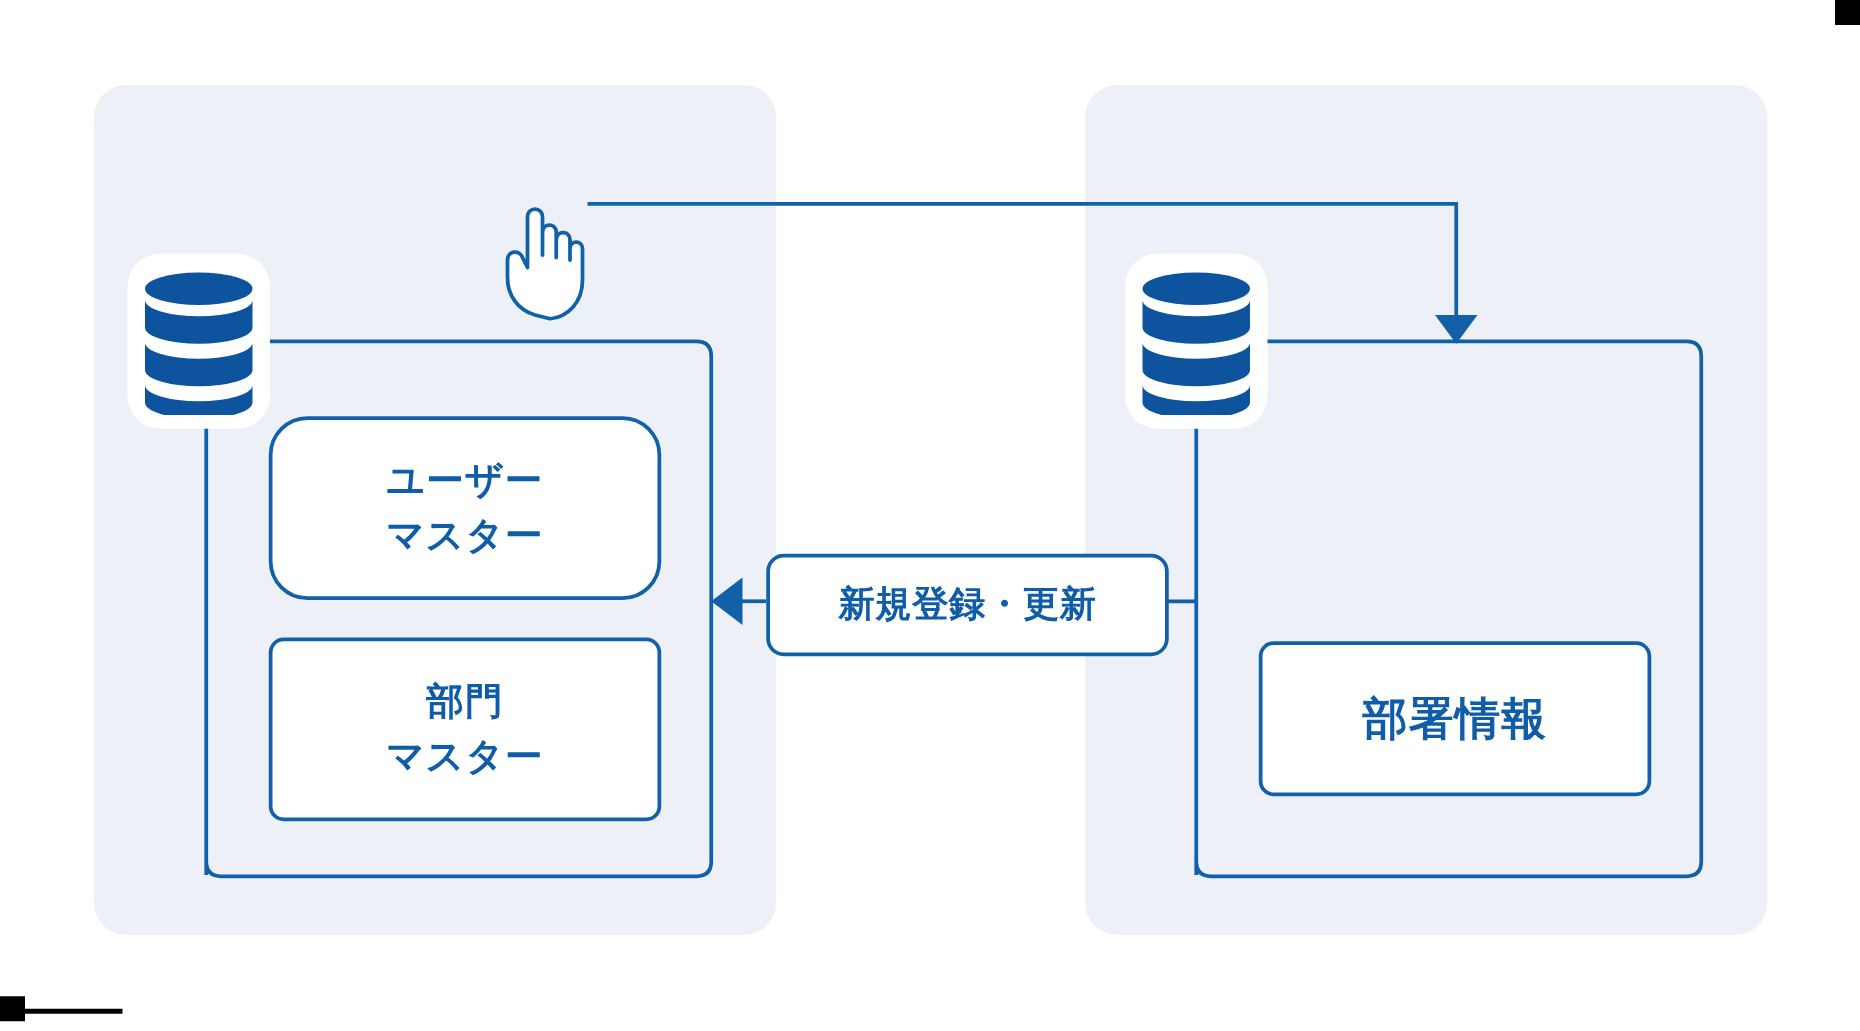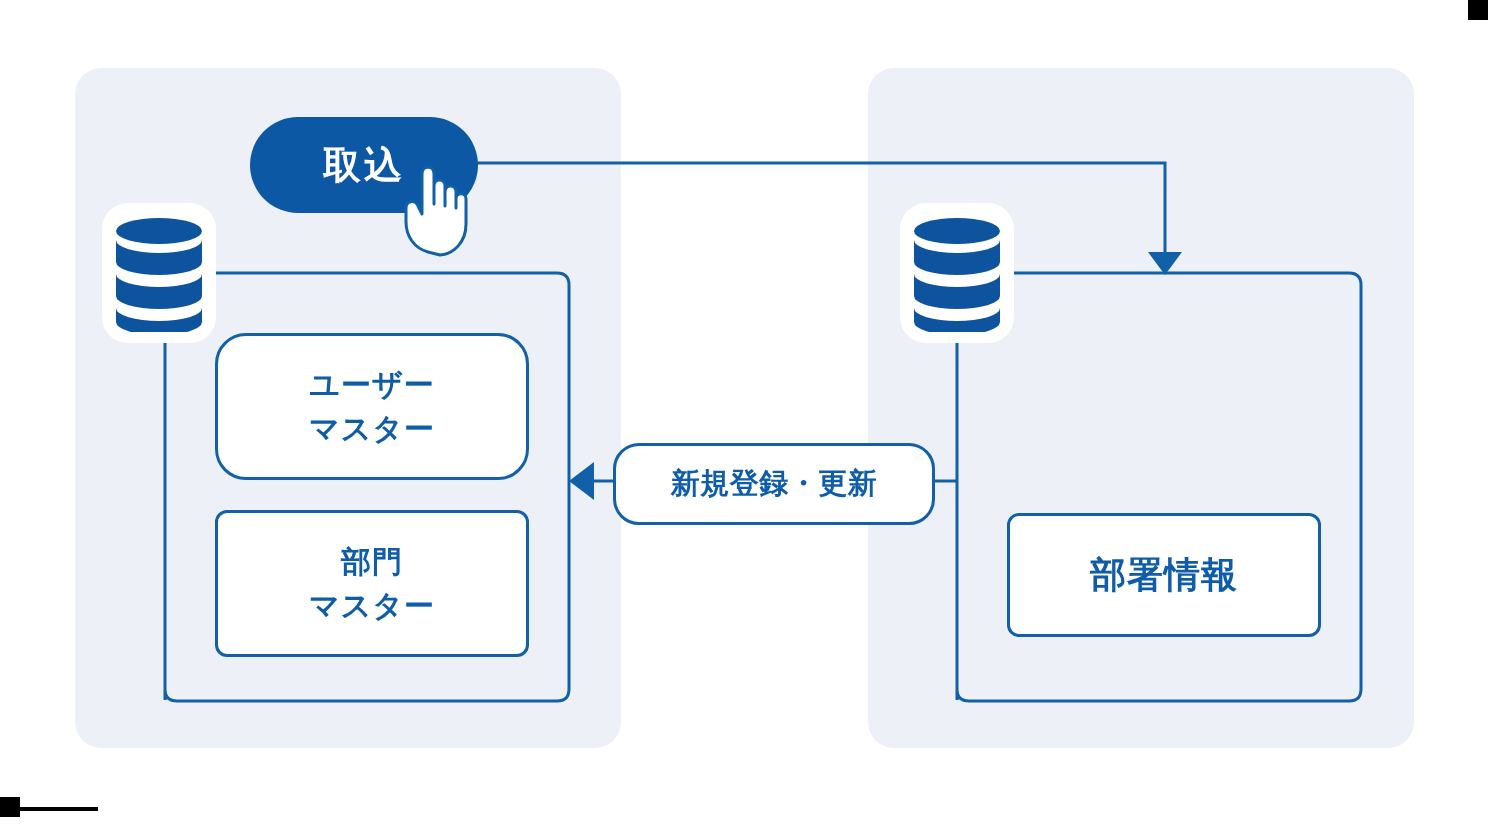--- a/index.html
+++ b/index.html
@@ -94,21 +94,21 @@
 
   
   #transfer-label {
     position: absolute;
     left: 613px;
     top: 443px;
     width: 316px;
     height: 76px;
     background: #ffffff;
     border: 3px solid #1160a8;
-    border-radius: 26px;
+    border-radius: 14px;
     display: flex;
     align-items: center;
     justify-content: center;
     color: #0f5ca8;
     font-size: 29px;
     font-weight: bold;
     letter-spacing: 0.5px;
     white-space: nowrap;
   }
 
@@ -199,21 +199,20 @@
 
 
   <div class="entity-box" id="box-dinfo">
     <span class="line">部署情報</span>
   </div>
 
   <div id="transfer-label">
     <span>新規登録・更新</span>
   </div>
 
-  <button id="import-button">取込</button>
 
   <svg id="cursor-hand" viewBox="0 0 86 102" xmlns="http://www.w3.org/2000/svg">
     <path d="M30 96
              C 16 92, 8 80, 8 66
              L 8 52
              C 8 45, 17 43, 20 50
              L 24 58
              L 24 18
              C 24 9, 36 9, 36 18
              L 36 48

